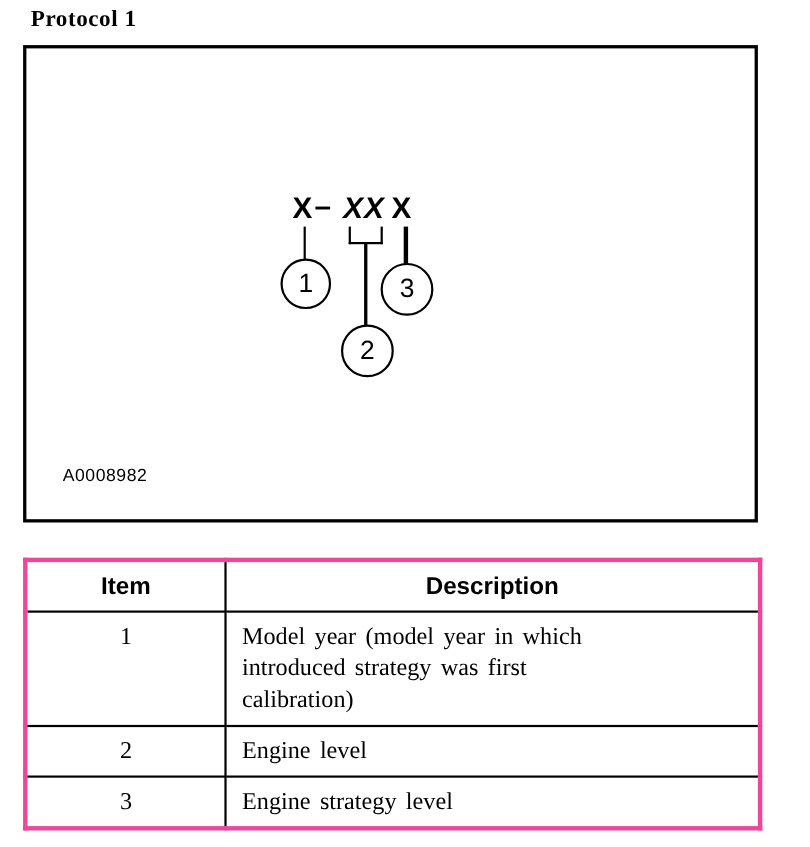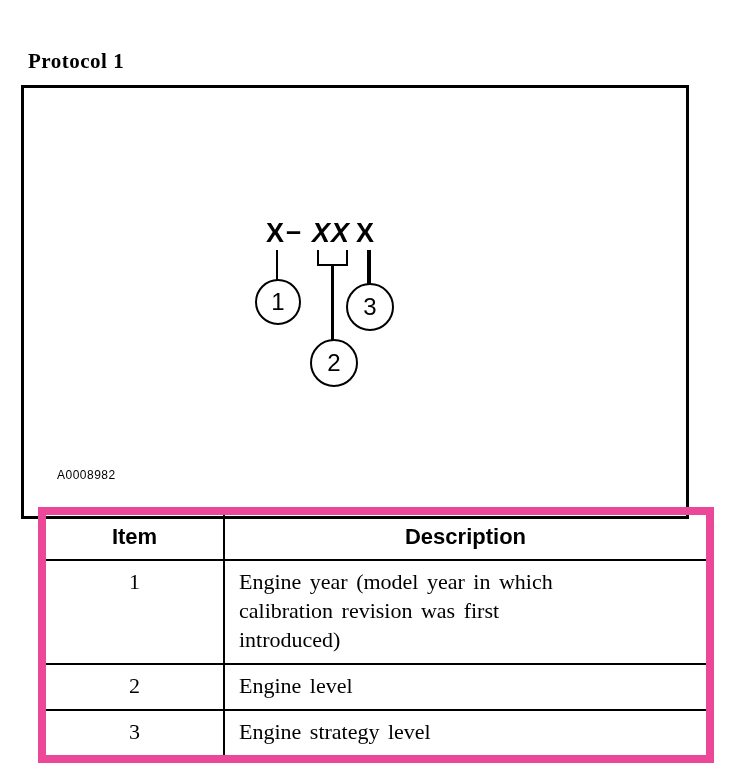--- a/index.html
+++ b/index.html
@@ -4,21 +4,21 @@
 <style>
   html, body { margin: 0; padding: 0; background: #ffffff; }
   body {
     position: relative;
     width: 736px;
     height: 770px;
     color: #000;
     font-family: "Liberation Sans", sans-serif;
     overflow: hidden;
   }
-  .abs { position: absolute; margin-top: 44px; }
+  .abs { position: absolute; }
 
   
   .section-title {
     left: 28px; top: 5px;
     font-family: "Liberation Serif", serif;
     font-weight: bold;
     font-size: 21px;
     letter-spacing: 0.5px;
   }
 
@@ -57,33 +57,32 @@
     justify-content: center;
   }
   .callout-num {
     font-family: "Liberation Sans", sans-serif;
     font-size: 24px;
     line-height: 1;
   }
   .figure-id {
     position: absolute;
     left: 33px; top: 380px;
-    font-size: 12px;
+    font-size: 16px;
     letter-spacing: 0.5px;
   }
 
   
   table.spec {
     position: absolute;
     left: 21px; top: 507px;
     width: 668px;
     border-collapse: collapse;
     table-layout: fixed;
-    border: 8px solid #ec4899;
-    margin-left: 17px;
+    border: 4px solid #ec4899;
   }
   table.spec th, table.spec td { border: 2px solid #000; }
   table.spec th {
     height: 40px;
     font-family: "Liberation Sans", sans-serif;
     font-weight: bold;
     font-size: 22px;
     text-align: center;
     vertical-align: middle;
     padding: 2px;
@@ -144,23 +143,23 @@
   <thead>
     <tr>
       <th>Item</th>
       <th>Description</th>
     </tr>
   </thead>
   <tbody>
     <tr>
       <td class="item-cell">1</td>
       <td class="desc-cell">
-        <div>Engine year (model year in which</div>
-        <div>calibration revision was first</div>
-        <div>introduced)</div>
+        <div>Model year (model year in which</div>
+        <div>introduced strategy was first</div>
+        <div>calibration)</div>
       </td>
     </tr>
     <tr>
       <td class="item-cell">2</td>
       <td class="desc-cell">
         <div>Engine level</div>
       </td>
     </tr>
     <tr>
       <td class="item-cell">3</td>

